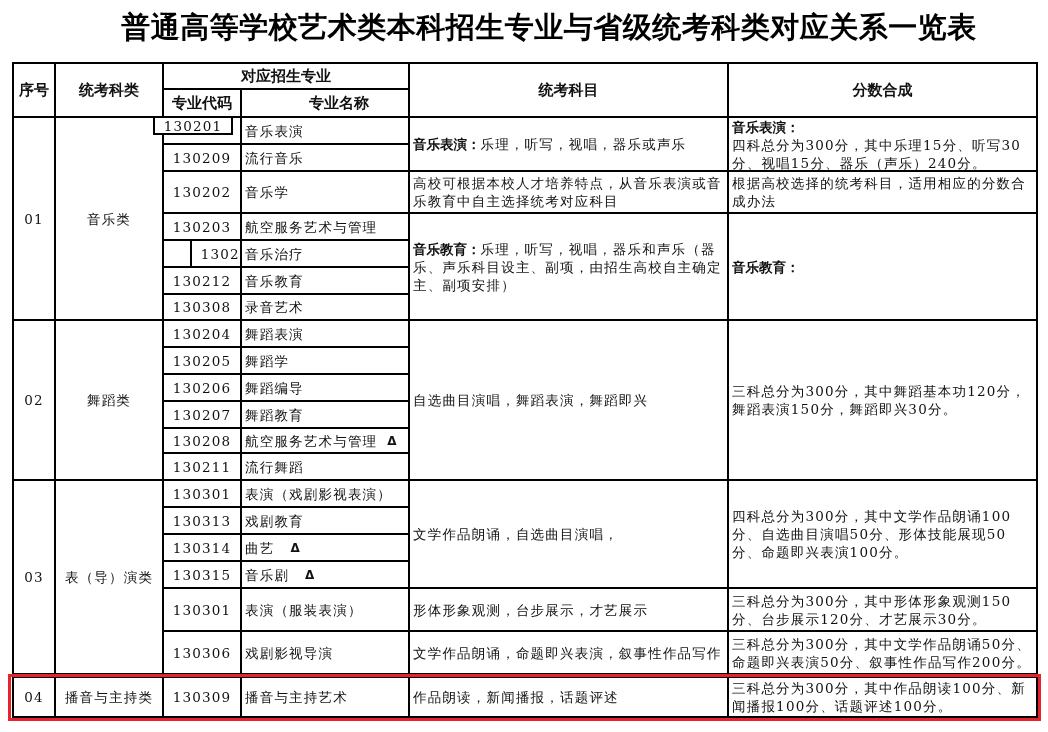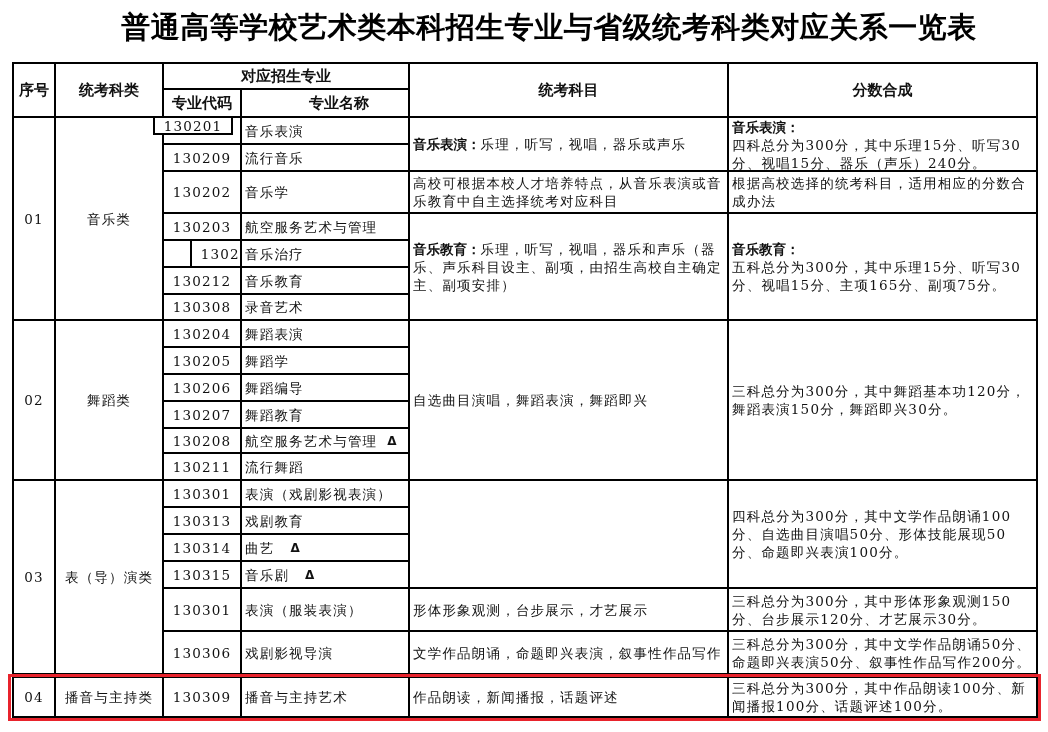--- a/index.html
+++ b/index.html
@@ -64,21 +64,21 @@
     <span><span class="b">音乐教育：</span><span>乐理，听写，视唱，器乐和声乐（器乐、声乐科目设主、副项，由招生高校自主确定主、副项安排）</span></span>
   </div>
 
   <div class="cell l" style="left:727px;top:116px;width:311px;height:56px;align-items:flex-start;">
     <span><span class="b block">音乐表演：</span><span>四科总分为300分，其中乐理15分、听写30分、视唱15分、器乐（声乐）240分。</span></span>
   </div>
   <div class="cell l" style="left:727px;top:170px;width:311px;height:44px;">
     <span>根据高校选择的统考科目，适用相应的分数合成办法</span>
   </div>
   <div class="cell l" style="left:727px;top:212px;width:311px;height:109px;">
-    <span><span class="b block">音乐教育：</span><span>五科总分为300分，其中乐理15分、听写30分、视唱15分、主项165分、副项75分。</span></span>
+    <span><span class="b block">音乐教育：</span></span>
   </div>
 
   <div class="cell c" style="left:12px;top:319px;width:44px;height:162px;">02</div>
   <div class="cell c" style="left:54px;top:319px;width:110px;height:162px;">舞蹈类</div>
 
   <div class="cell c" style="left:162px;top:319px;width:80px;height:29px;">130204</div>
   <div class="cell l" style="left:240px;top:319px;width:170px;height:29px;">舞蹈表演</div>
   <div class="cell c" style="left:162px;top:346px;width:80px;height:29px;">130205</div>
   <div class="cell l" style="left:240px;top:346px;width:170px;height:29px;">舞蹈学</div>
   <div class="cell c" style="left:162px;top:373px;width:80px;height:29px;">130206</div>
@@ -113,20 +113,21 @@
     <span>音乐剧</span>
       <span class="tri" style="margin-left:16px;">Δ</span>
   </div>
   <div class="cell c" style="left:162px;top:587px;width:80px;height:45px;">130301</div>
   <div class="cell l" style="left:240px;top:587px;width:170px;height:45px;">表演（服装表演）</div>
   <div class="cell c" style="left:162px;top:630px;width:80px;height:45px;">130306</div>
   <div class="cell l" style="left:240px;top:630px;width:170px;height:45px;">戏剧影视导演</div>
 
   <div class="cell l" style="left:408px;top:479px;width:321px;height:110px;">
     <span>
+        <span class="block">文学作品朗诵，自选曲目演唱，</span>
       </span>
   </div>
   <div class="cell l" style="left:408px;top:587px;width:321px;height:45px;">形体形象观测，台步展示，才艺展示</div>
   <div class="cell l" style="left:408px;top:630px;width:321px;height:45px;">文学作品朗诵，命题即兴表演，叙事性作品写作</div>
 
   <div class="cell l" style="left:727px;top:479px;width:311px;height:110px;">四科总分为300分，其中文学作品朗诵100分、自选曲目演唱50分、形体技能展现50分、命题即兴表演100分。</div>
   <div class="cell l" style="left:727px;top:587px;width:311px;height:45px;">三科总分为300分，其中形体形象观测150分、台步展示120分、才艺展示30分。</div>
   <div class="cell l" style="left:727px;top:630px;width:311px;height:45px;">三科总分为300分，其中文学作品朗诵50分、命题即兴表演50分、叙事性作品写作200分。</div>
 
   <div class="cell c" style="left:12px;top:676px;width:44px;height:42px;">04</div>

